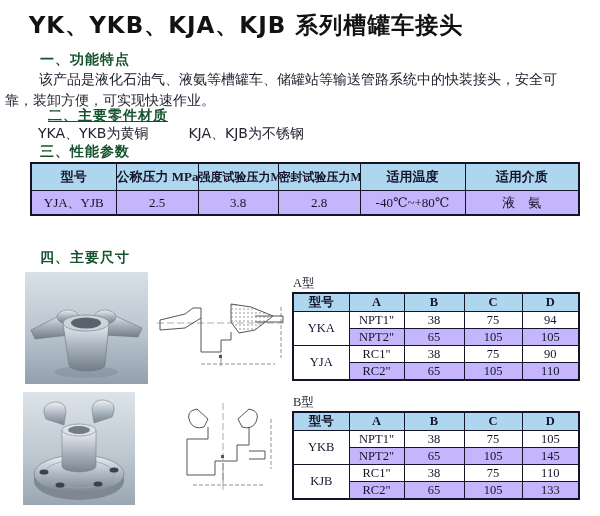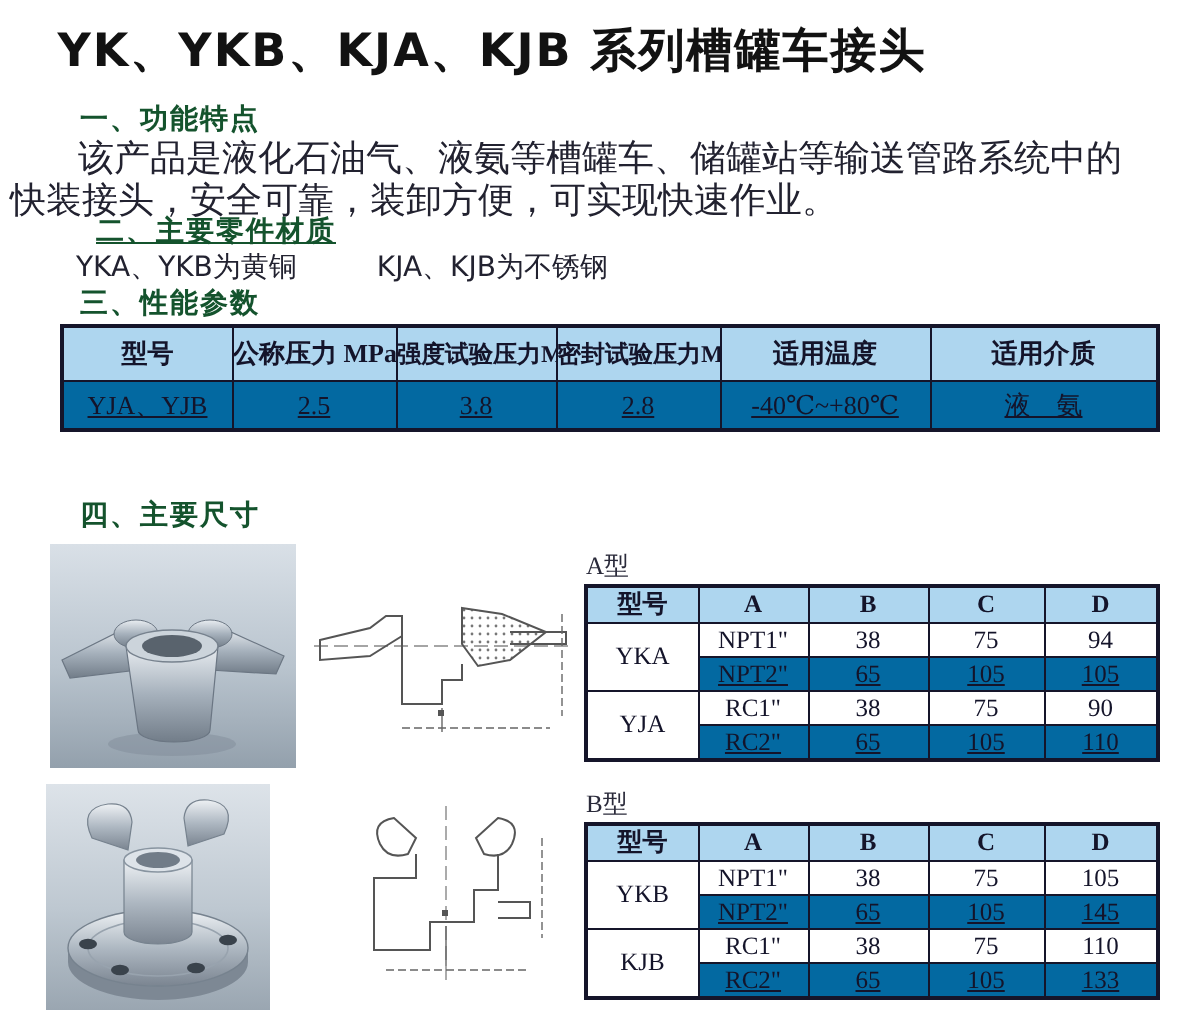--- a/index.html
+++ b/index.html
@@ -9,33 +9,33 @@
   }
   .abs{position:absolute;}
   .page-title{
     top:10px;left:0;width:492px;text-align:center;
     font-size:23px;font-weight:bold;color:#121212;letter-spacing:1px;
   }
   .red-heading{
     color:#14532d;font-size:14px;font-weight:bold;letter-spacing:1px;
   }
   .body-text{
-    font-size:18px;line-height:21px;color:#222230;
+    font-size:14px;line-height:21px;color:#222230;
   }
   .para{left:5px;top:69px;width:572px;text-indent:34px;}
   .materials-line{left:38px;top:125px;font-size:14px;color:#222230;}
   .materials-line .gap{display:inline-block;width:40px;}
   
   table{border-collapse:collapse;position:absolute;table-layout:fixed;
         font-family:"Liberation Serif","DejaVu Serif",serif;color:#14142a;}
   table,th,td{border:1px solid #15152a;}
   table{border-width:2px;}
   th{background:#aed6ef;font-weight:bold;}
   th,td{text-align:center;vertical-align:middle;padding:0;overflow:hidden;white-space:nowrap;}
-  tr.yellow td{background:#0369a1;text-decoration:underline;}
+  tr.yellow td{background:#c4b5fd;}
   td.model{background:#ffffff;}
   .perf-table{left:30px;top:162px;width:548px;font-size:13px;}
   .perf-table th{height:26px;}
   .perf-table td{height:23px;}
   .perf-table th:nth-child(3),.perf-table th:nth-child(4){font-size:12px;}
   .dim-table{width:286px;font-size:12.5px;}
   .dim-table th{height:17px;}
   .dim-table td{height:16px;}
   .dim-table-a{left:292px;top:292px;}
   .dim-table-b{left:292px;top:411px;}

